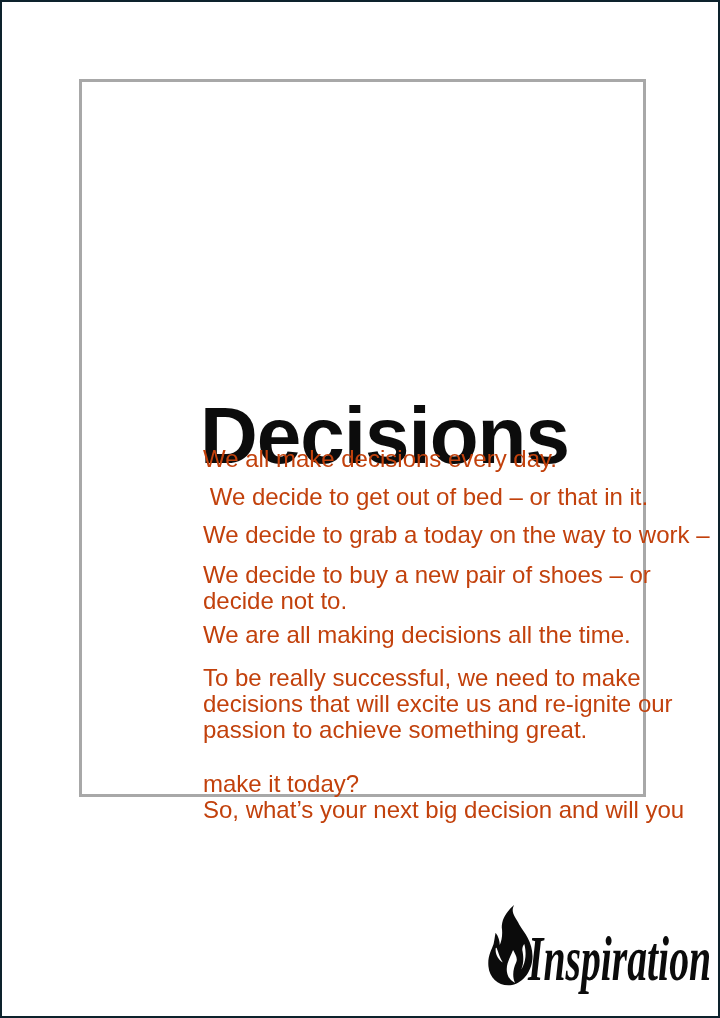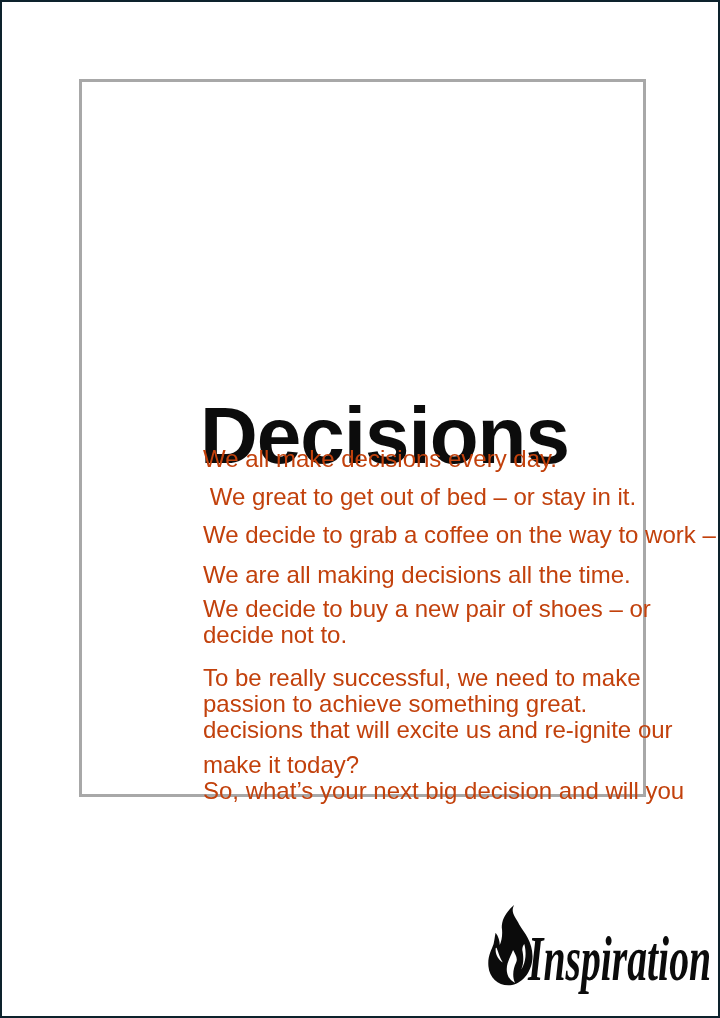--- a/index.html
+++ b/index.html
@@ -38,21 +38,21 @@
     line-height: 26px;
     color: #c2410c;
   }
   .body-text p { margin: 0; }
   .body-text p .line { display: block; white-space: pre; }
   .body-text p:nth-child(1) { margin-bottom: 12px; }
   .body-text p:nth-child(2) { margin-bottom: 12px; }
   .body-text p:nth-child(3) { margin-bottom: 14px; }
   .body-text p:nth-child(4) { margin-bottom: 8px; }
   .body-text p:nth-child(5) { margin-bottom: 17px; }
-  .body-text p:nth-child(6) { margin-bottom: 9px; }
+  .body-text p:nth-child(6) { margin-bottom: 28px; }
   .brand-logo {
     position: absolute;
     left: 404px; top: 823px;
     width: 230px; height: 84px; font-style: italic;
   }
   .flame { position: absolute; left: 0; top: 0; width: 50px; height: 82px; }
   .brand-name {
     position: absolute;
     left: 42px; top: 22px;
     font-family: "Liberation Serif", serif;
@@ -70,36 +70,36 @@
 
 <div class="slide-frame">
 
   <h1 class="slide-title">Decisions</h1>
 
   <div class="body-text">
     <p>
       <span class="line">We all make decisions every day.</span>
     </p>
     <p>
-      <span class="line"> We great to get out of bed – or stay in it.</span>
+      <span class="line"> We decide to get out of bed – or that in it.</span>
     </p>
     <p>
-      <span class="line">We decide to grab a coffee on the way to work –</span>
-    </p>
-    <p>
-      <span class="line">We are all making decisions all the time.</span>
+      <span class="line">We decide to grab a today on the way to work –</span>
     </p>
     <p>
       <span class="line">We decide to buy a new pair of shoes – or</span>
       <span class="line">decide not to.</span>
     </p>
     <p>
+      <span class="line">We are all making decisions all the time.</span>
+    </p>
+    <p>
       <span class="line">To be really successful, we need to make</span>
+      <span class="line">decisions that will excite us and re-ignite our</span>
       <span class="line">passion to achieve something great.</span>
-      <span class="line">decisions that will excite us and re-ignite our</span>
     </p>
     <p>
       <span class="line">make it today?</span>
       <span class="line">So, what’s your next big decision and will you</span>
     </p>
   </div>
 
   <div class="brand-logo">
     <svg class="flame" viewBox="0 0 48 80" xmlns="http://www.w3.org/2000/svg">
       <path fill="#0b0b0b" d="M27,0

